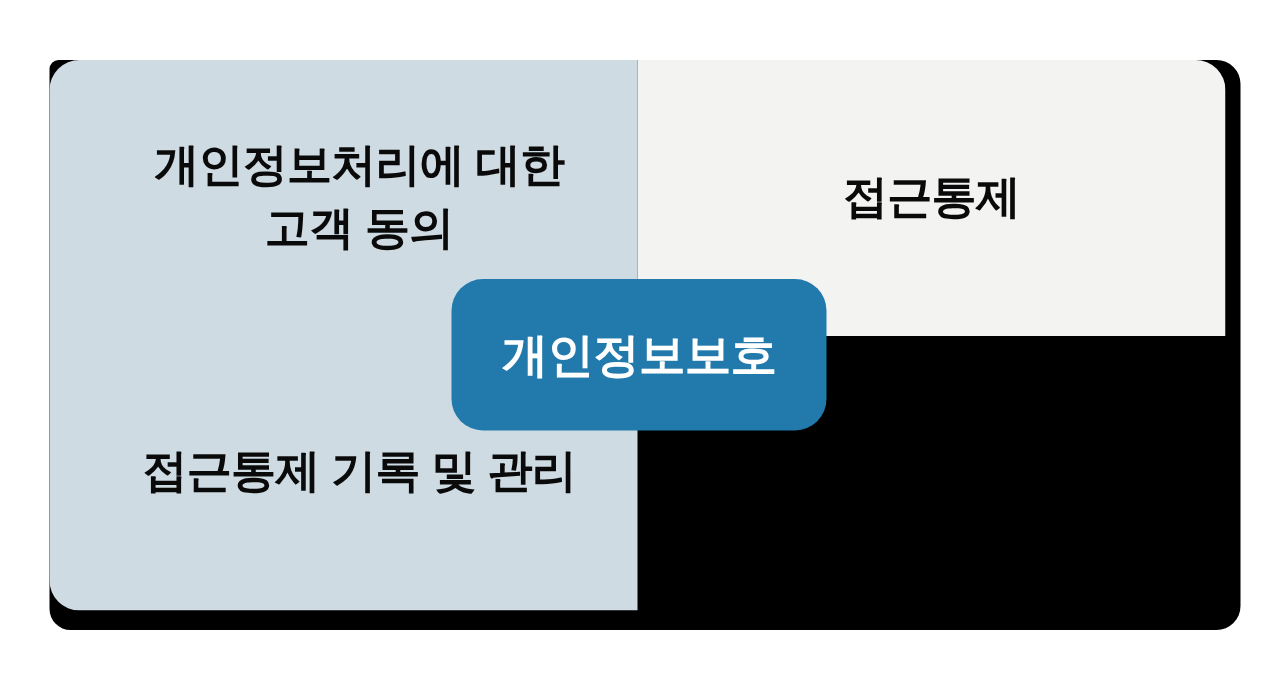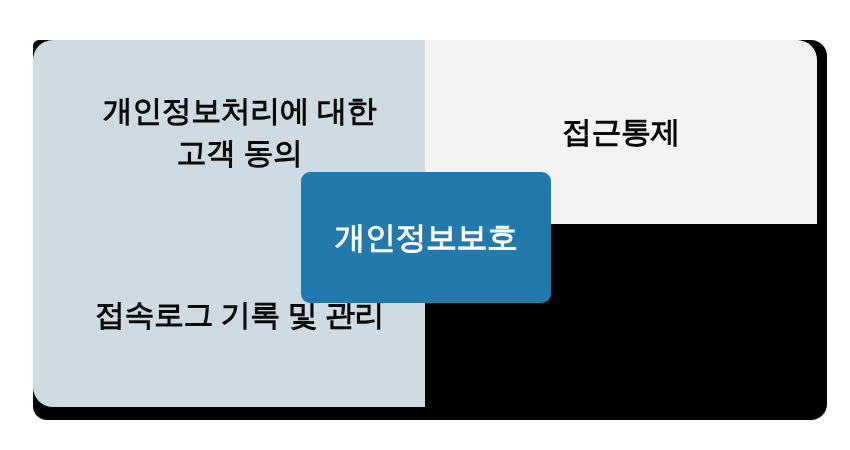--- a/index.html
+++ b/index.html
@@ -61,25 +61,25 @@
     font-weight: 700;
     line-height: 1.4;
     color: var(--label-text);
     white-space: pre-line;
     letter-spacing: -0.5px;
   }
 
   .center-badge {
     position: absolute;
     left: 301px;
-    top: 172px;
+    top: 186px;
     width: 250px;
-    height: 131px;
+    height: 101px;
     background: var(--accent-blue);
-    border-radius: 9px;
+    border-radius: 21px;
     display: flex;
     align-items: center;
     justify-content: center;
   }
   .center-badge-label {
     font-size: 31px;
     font-weight: 700;
     color: var(--center-text);
     letter-spacing: -0.5px;
   }
@@ -95,21 +95,21 @@
         <div class="quadrant-label">개인정보처리에 대한
 고객 동의</div>
       </div>
 
       <div class="quadrant gray">
         <div class="quadrant-label">접근통제</div>
       </div>
 
 
       <div class="quadrant blue">
-        <div class="quadrant-label">접속로그 기록 및 관리</div>
+        <div class="quadrant-label">접근통제 기록 및 관리</div>
       </div>
 
     </div>
   </div>
 
   <div class="center-badge">
     <span class="center-badge-label">개인정보보호</span>
   </div>
 </div>
 

